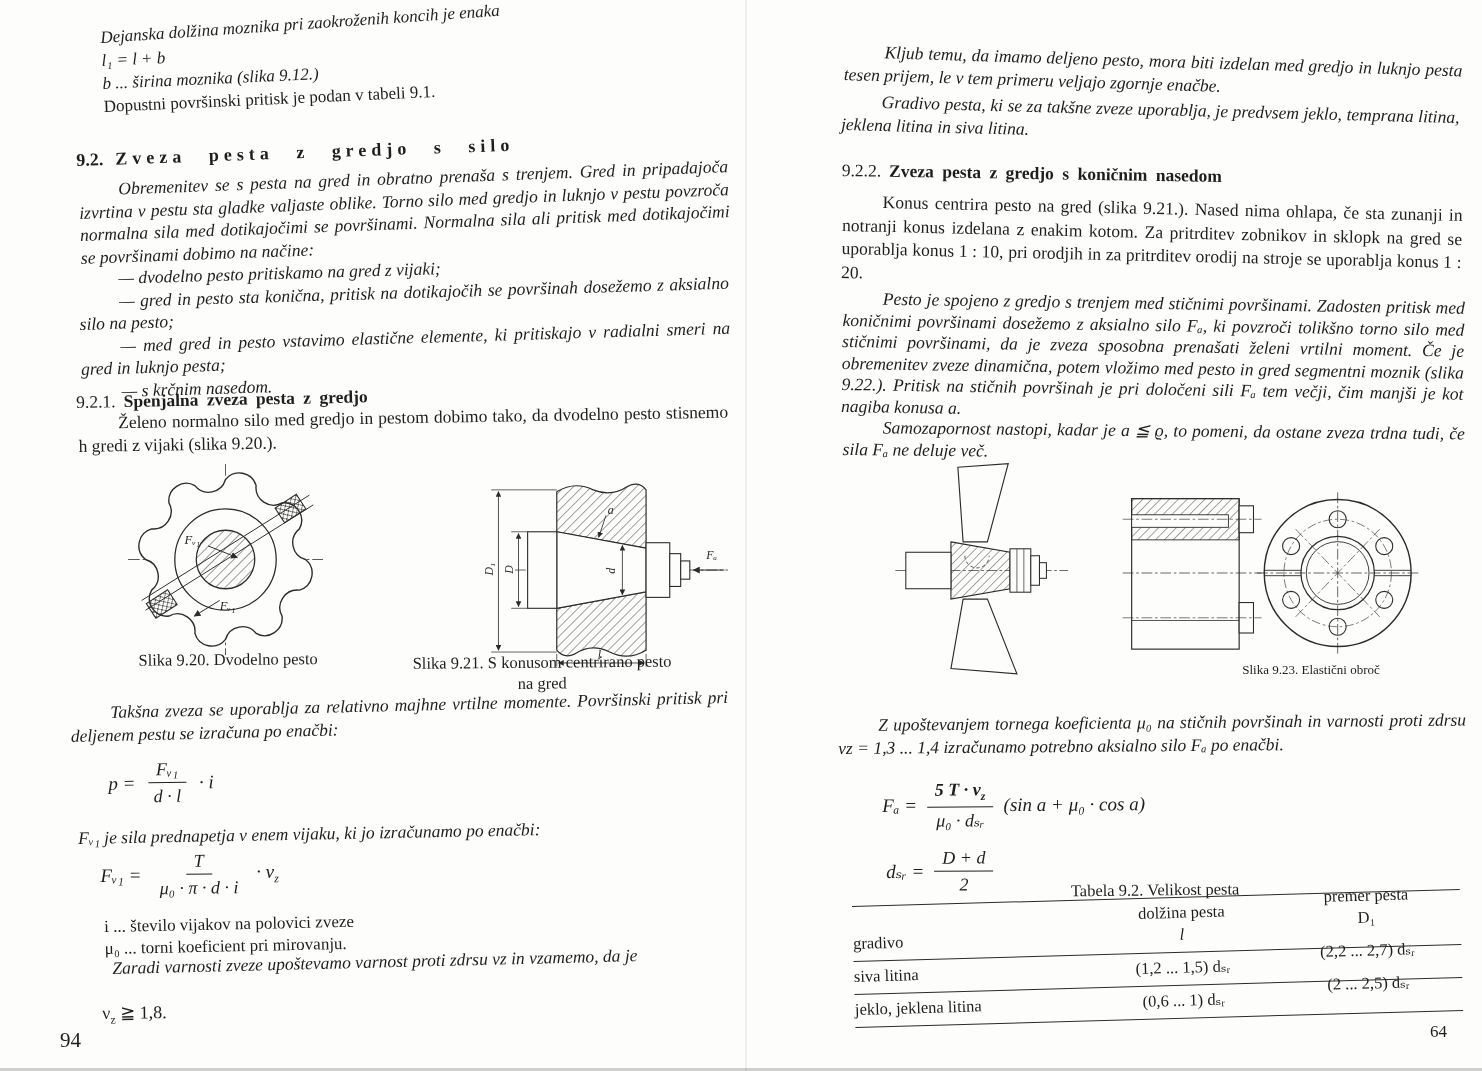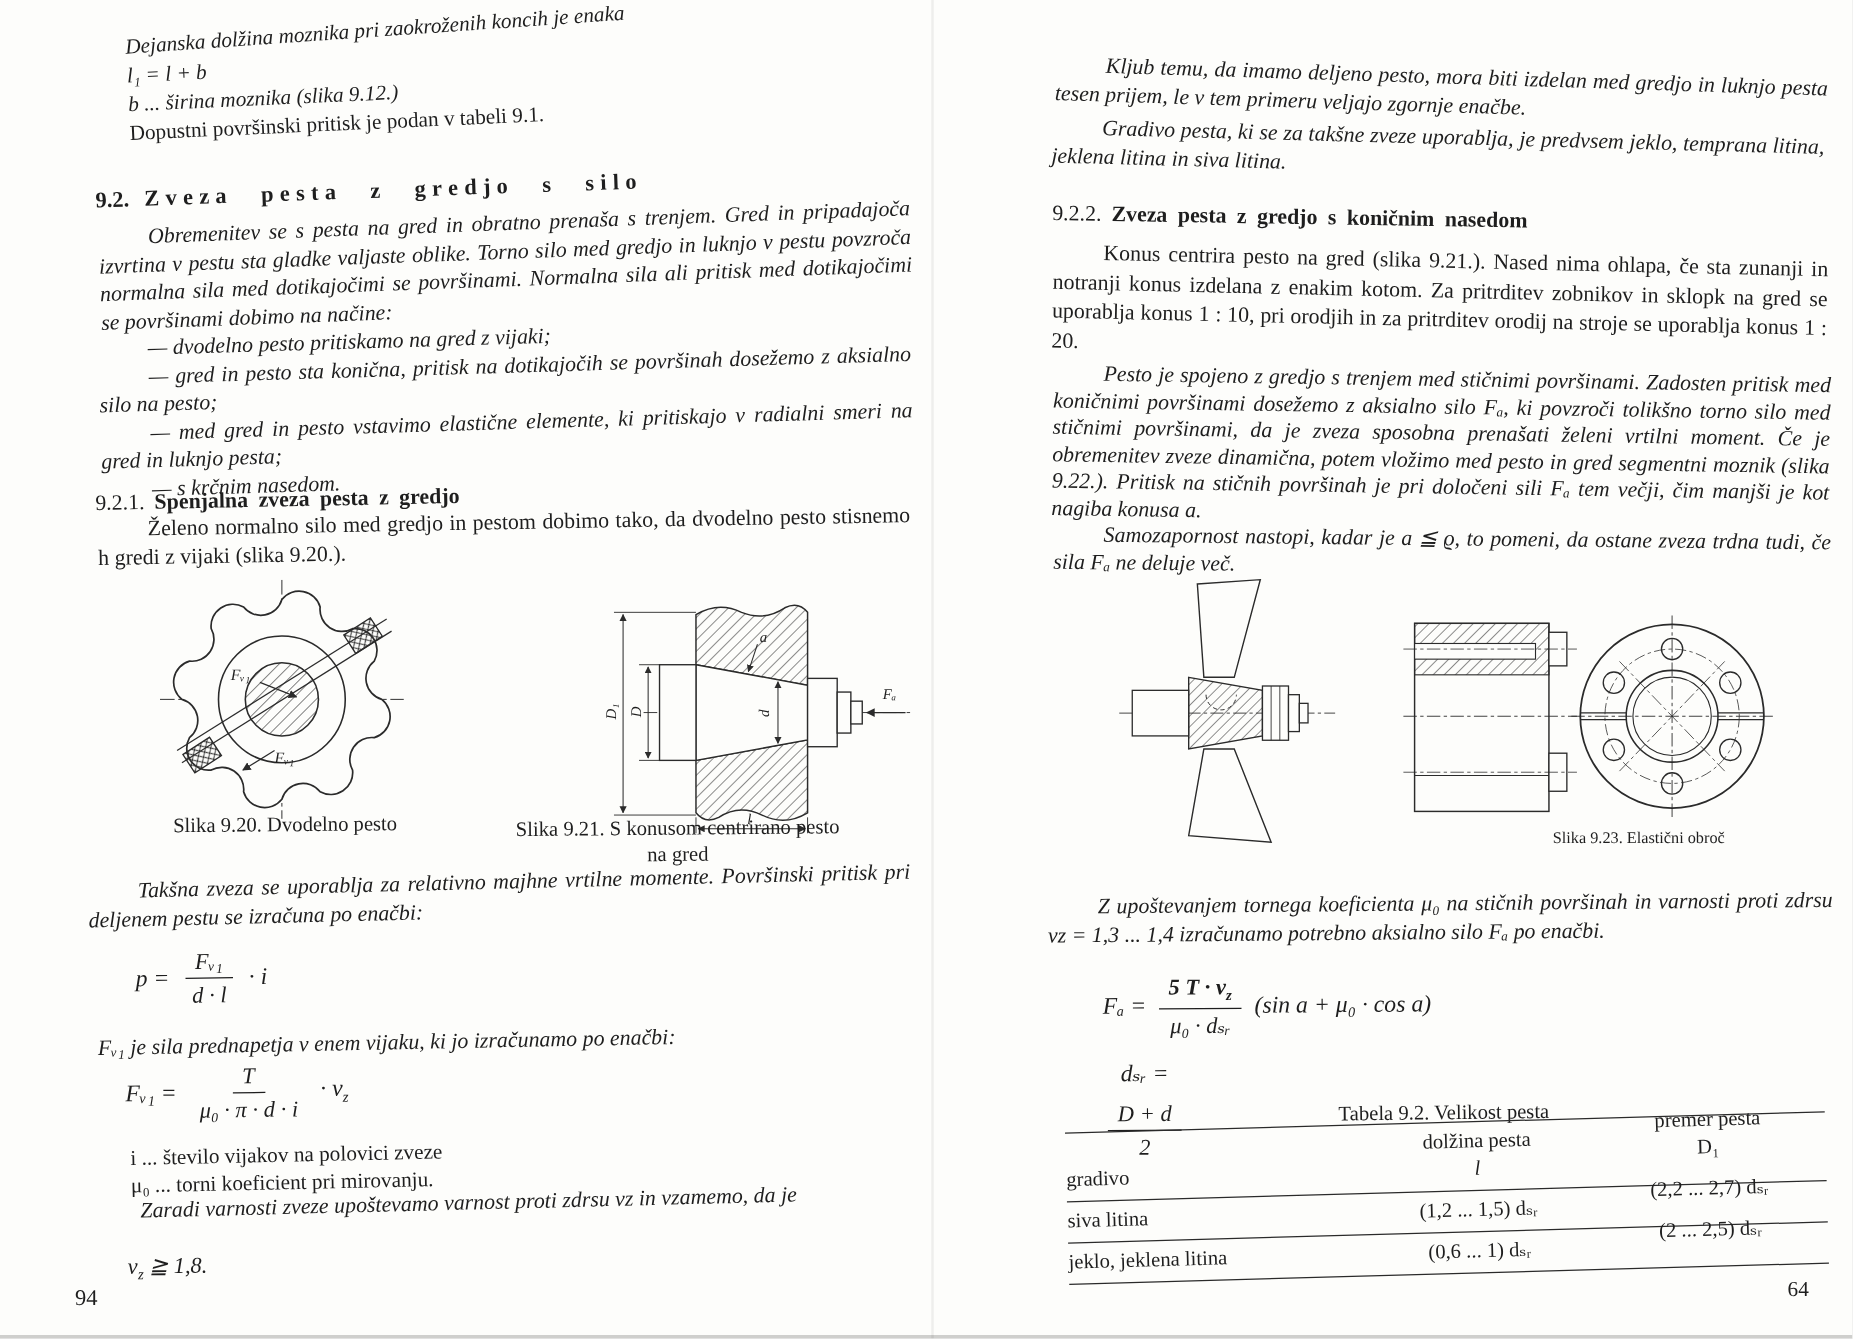--- a/index.html
+++ b/index.html
@@ -26,38 +26,38 @@
   .L-fig920{left:118px;top:462px;}
   .L-fig921{left:420px;top:468px;}
   .L-cap920{left:108px;top:651px;width:240px;font-size:16.5px;transform:rotate(-0.5deg);}
   .L-cap921{left:392px;top:653px;width:300px;font-size:16.5px;line-height:21px;transform:rotate(-0.5deg);}
   .L-para3{left:70px;top:702px;width:658px;font-size:17.5px;line-height:23px;transform:rotate(-1.4deg);}
   .L-eq1{left:108px;top:760px;transform:rotate(-1deg);}
   .L-para4{left:78px;top:828px;width:650px;font-size:17.5px;transform:rotate(-1.1deg);}
   .L-eq2{left:100px;top:852px;transform:rotate(-0.8deg);}
   .L-defs{left:104px;top:916px;font-size:17px;line-height:22px;transform:rotate(-1.2deg);}
   .L-para5{left:72px;top:958px;width:655px;font-size:17.5px;line-height:22px;transform:rotate(-1.4deg);}
-  .L-eq3{left:102px;top:1002px;font-size:18px;font-style:italic;transform:rotate(-0.8deg);}
-  .L-pg{left:60px;top:1028px;font-size:18px;}
+  .L-eq3{left:102px;top:1002px;font-size:18px;transform:rotate(-0.8deg);}
+  .L-pg{left:60px;top:1028px;font-size:21px;}
 
   
   .R-para1{left:845px;top:40px;width:618px;font-size:17.5px;line-height:23px;transform:rotate(1.8deg);}
   .R-para2{left:842px;top:90px;width:618px;font-size:17.5px;line-height:23px;transform:rotate(1.5deg);}
   .R-h922{left:842px;top:160px;font-size:17.5px;transform:rotate(0.9deg);white-space:nowrap;}
   .R-h922 b{margin-left:8px;word-spacing:4px;}
   .R-para3{left:843px;top:190px;width:620px;font-size:17.5px;line-height:23.5px;transform:rotate(1.3deg);}
   .R-para4{left:843px;top:288px;width:622px;font-size:17.5px;line-height:21.5px;transform:rotate(0.9deg);}
   .R-para5{left:843px;top:416px;width:622px;font-size:17.5px;line-height:22px;transform:rotate(0.6deg);}
   .R-fig922{left:890px;top:462px;}
   .R-fig923{left:1118px;top:470px;}
   .R-cap922{left:846px;top:665px;width:252px;font-size:16.5px;line-height:21px;}
   .R-cap923{left:1178px;top:662px;width:266px;font-size:13px;}
   .R-para6{left:838px;top:714px;width:628px;font-size:17.5px;line-height:23px;transform:rotate(-0.5deg);}
   .R-eqfa{left:882px;top:780px;transform:rotate(-0.4deg);}
-  .R-eqdsr{left:886px;top:848px;transform:rotate(-0.3deg);flex-direction:column;}
+  .R-eqdsr{left:886px;top:848px;transform:rotate(-0.3deg);}
   .R-tbltitle{left:855px;top:884px;width:600px;font-size:16.5px;transform:rotate(-0.7deg);}
   .R-pg{left:1430px;top:1022px;font-size:17px;}
 
   
   .eq{position:absolute;display:flex;align-items:center;gap:10px;font-style:italic;font-size:19px;transform-origin:left top;}
   .frac{display:inline-flex;flex-direction:column;align-items:center;line-height:1.12;font-size:18px;}
   .frac .num{padding:0 8px 3px;border-bottom:1.4px solid #1e1e1e;white-space:nowrap;}
   .frac .den{padding:3px 8px 0;white-space:nowrap;}
   sub{font-size:12px;}
 

